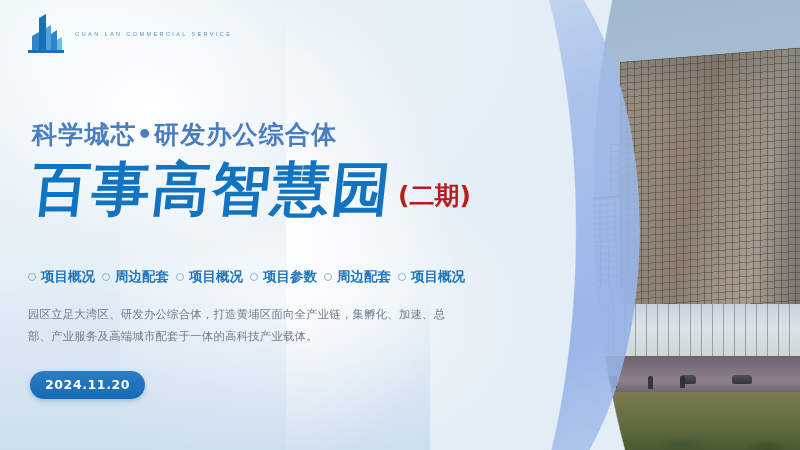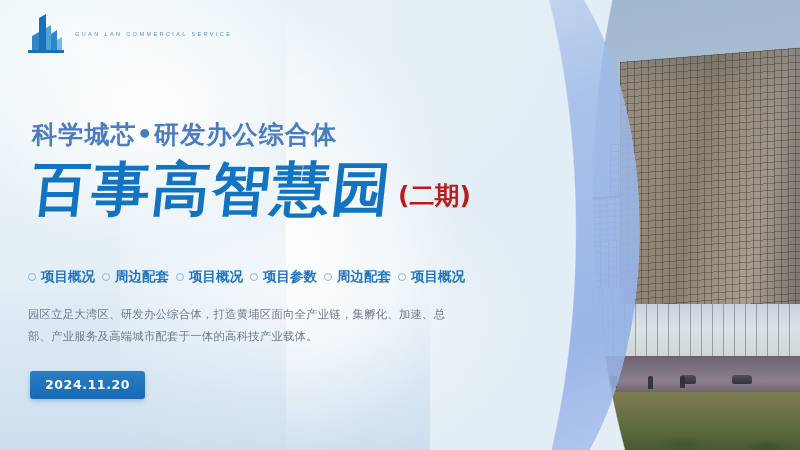--- a/index.html
+++ b/index.html
@@ -351,21 +351,21 @@
     font-family: "DejaVu Sans", "Liberation Sans", sans-serif;
     letter-spacing: .2px;
   }
 
   
   .date-badge {
     position: absolute;
     left: 30px;
     top: 371px;
     padding: 6px 15px 7px;
-    border-radius: 3px;
+    border-radius: 14px;
     background: linear-gradient(180deg, #2a7ec4 0%, #1669b4 100%);
     color: #ffffff;
     font-size: 12.5px;
     font-weight: 600;
     letter-spacing: .6px;
     font-family: "DejaVu Sans", "Liberation Sans", sans-serif;
     box-shadow: 0 2px 5px rgba(24,90,160,.28);
     cursor: pointer;
   }
 </style>

